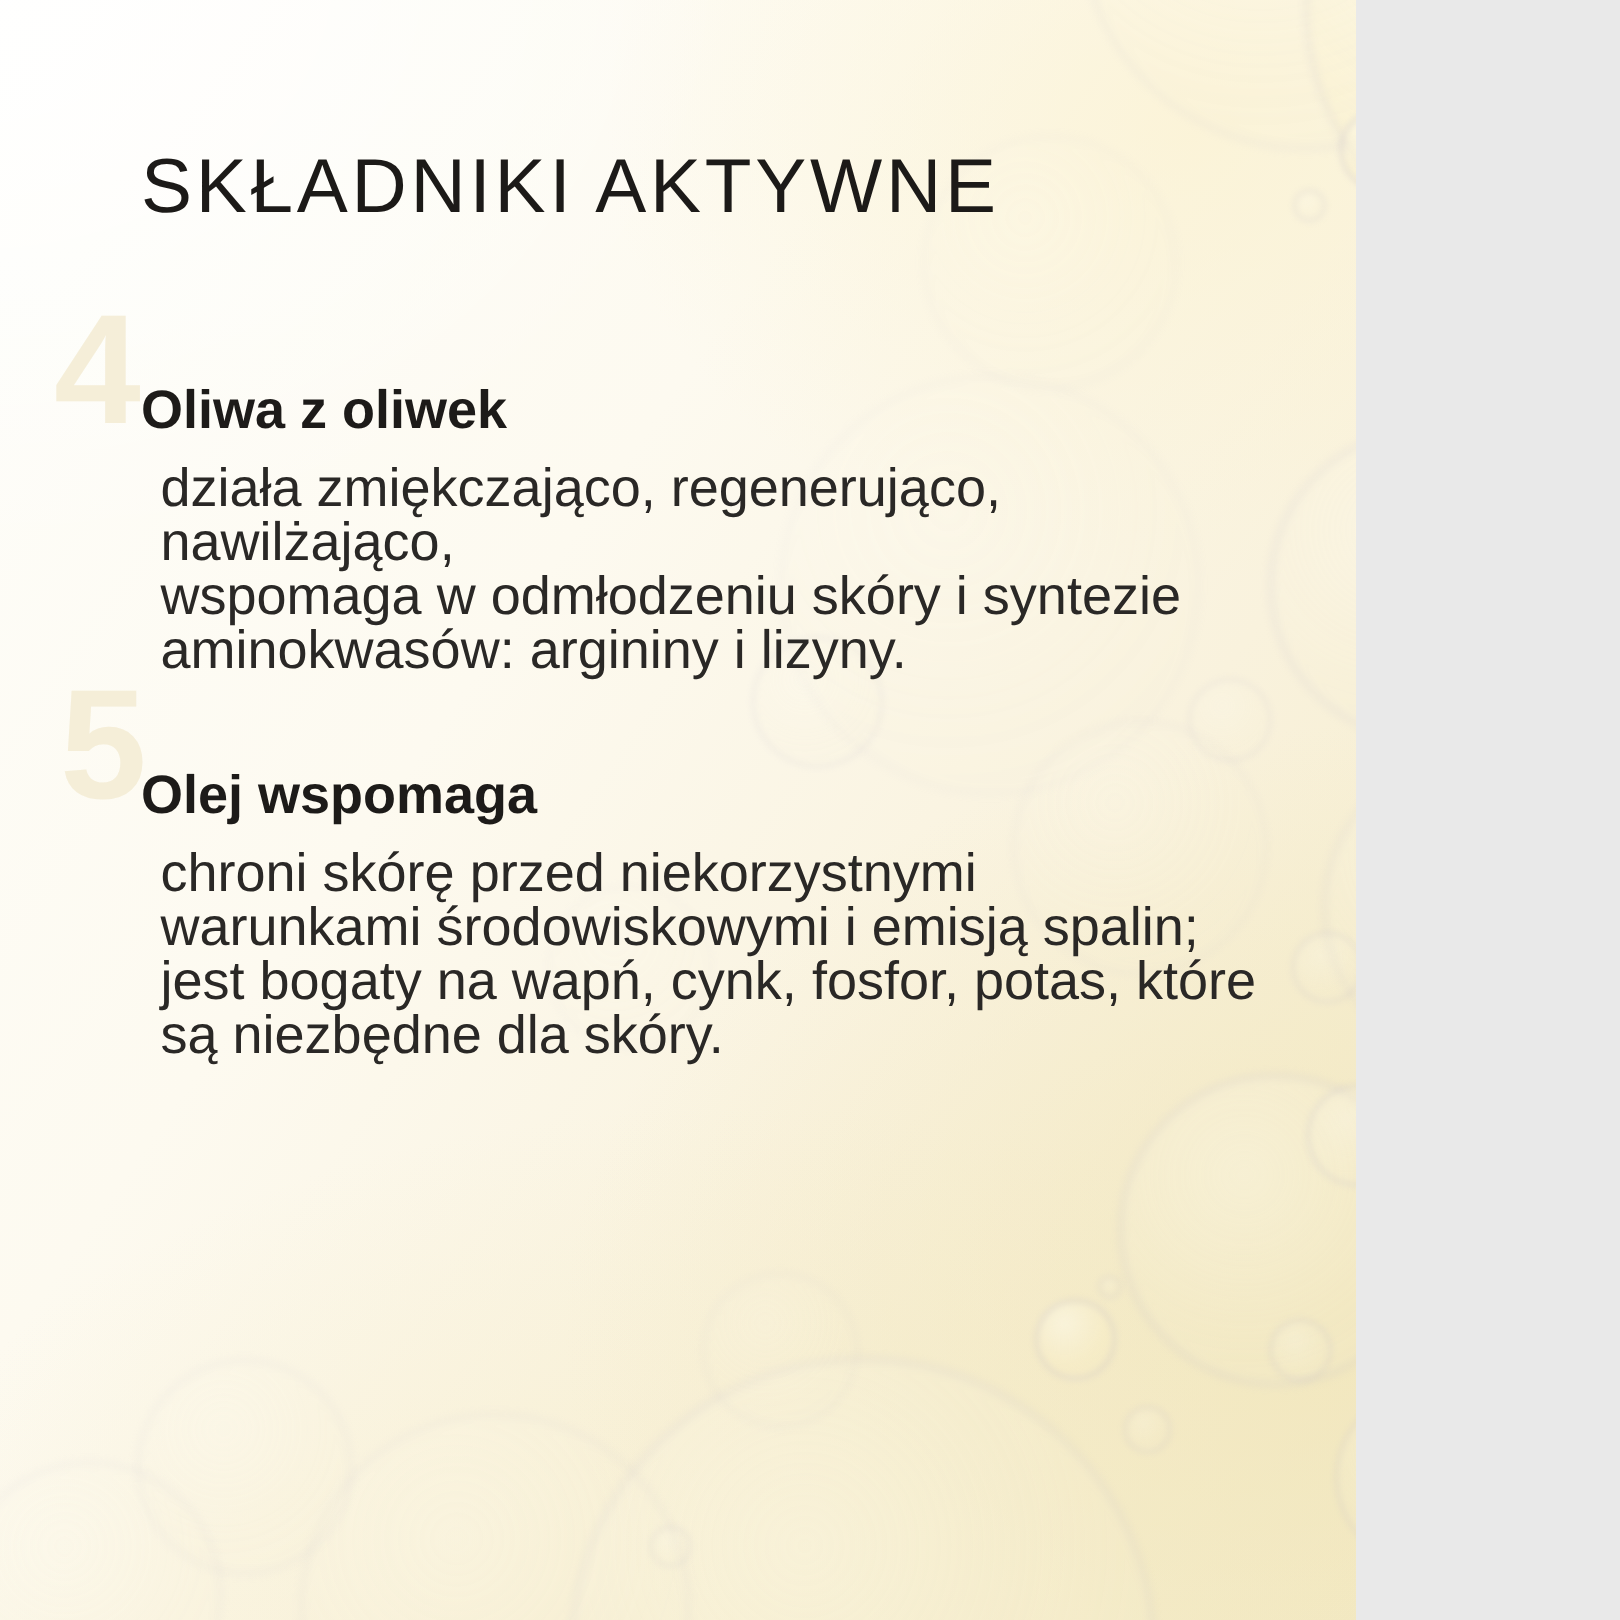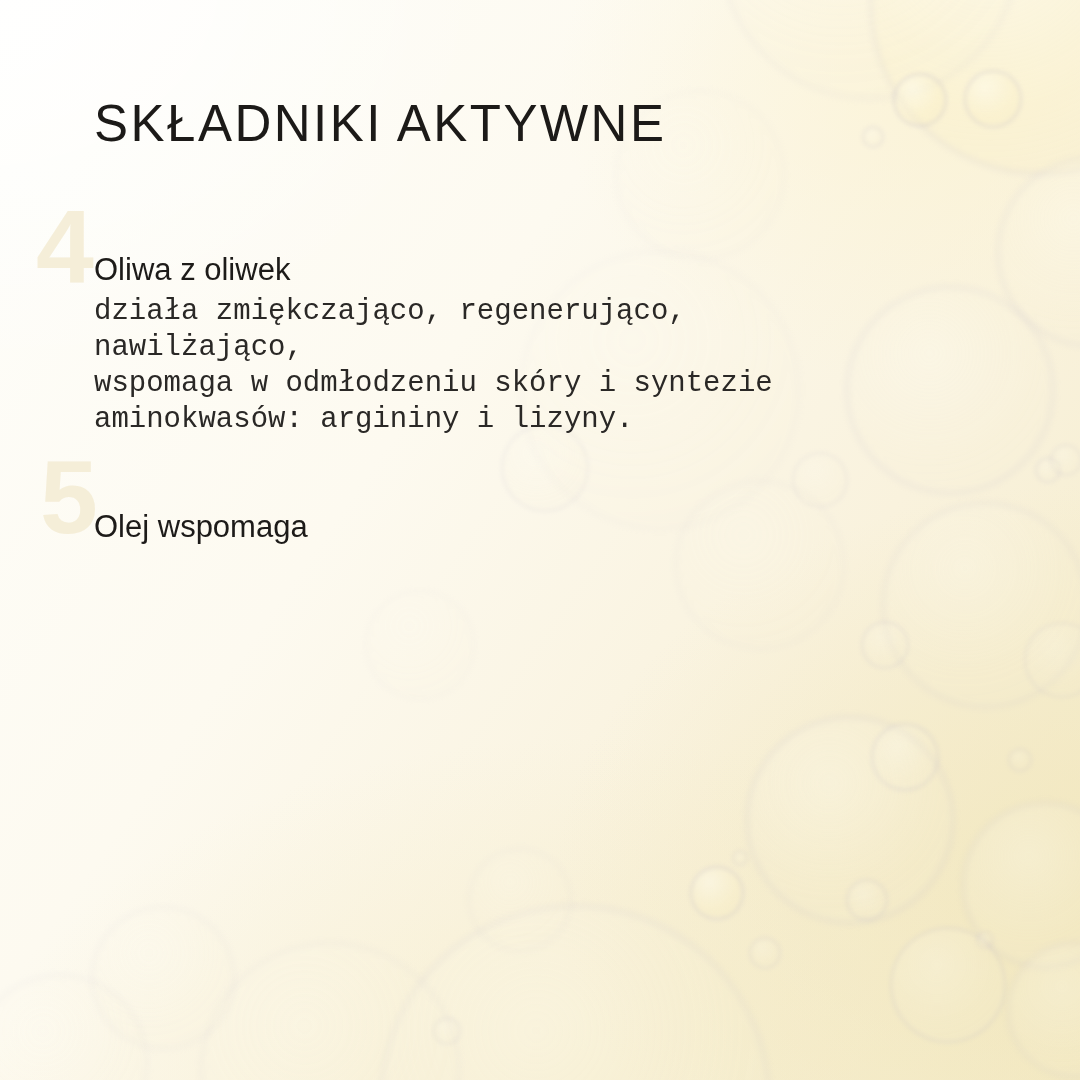--- a/index.html
+++ b/index.html
@@ -1,20 +1,20 @@
 <!DOCTYPE html>
 <html lang="pl"><head>
 <meta charset="utf-8">
 <style>
   html, body { margin: 0; padding: 0; background: #e9e9e9; }
   * { box-sizing: border-box; }
 
   .slide {
     position: relative;
-    width: 1080px;
+    width: 904px;
     height: 1080px;
     overflow: hidden;
     font-family: "Liberation Sans", "DejaVu Sans", sans-serif;
     background:
       radial-gradient(820px 640px at -2% -2%, rgba(255,255,255,0.95), rgba(255,255,255,0) 62%),
       radial-gradient(560px 430px at 88% 8%,  rgba(251,242,208,0.65), rgba(251,242,208,0) 70%),
       radial-gradient(760px 560px at 102% 82%, rgba(240,228,182,0.60), rgba(240,228,182,0) 72%),
       radial-gradient(860px 520px at 55% 102%, rgba(245,236,200,0.55), rgba(245,236,200,0) 70%),
       linear-gradient(125deg, #fefefb 0%, #fdfaf0 38%, #f9f2dd 68%, #f3eac6 100%);
   }
@@ -63,33 +63,32 @@
     color: rgba(243,235,210,0.85);
     user-select: none;
   }
   .ingredient-1 .watermark { left: -58px; top: -57px; }
   .ingredient-2 .watermark { left: -54px; top: -64px; }
 
   .ingredient h2 {
     position: relative;
     z-index: 1;
     margin: 0 0 6px 0;
-    font-size: 31px;
-    font-weight: 400;
+    font-size: 36px;
+    font-weight: 700;
     color: #1d1b19;
   }
   .ingredient p {
     position: relative;
     z-index: 1;
-    margin: 0;
-    font-size: 29px;
+    margin: 13px;
+    font-size: 36px;
     line-height: 36px;
     color: #2a2826;
     white-space: pre-line;
-    font-family: Liberation Mono, monospace;
   }
 </style>
 </head>
 <body>
 
 <div class="slide">
 
   <div class="bubbles" id="bubbles">
       <div class="bubble bright big" style="left: 870px; top: -165px; width: 340px; height: 340px; opacity: 0.5;"></div>
       <div class="bubble big" style="left: 720px; top: -200px; width: 300px; height: 300px; opacity: 0.35;"></div>
@@ -136,16 +135,20 @@
       <div class="watermark">4</div>
       <h2>Oliwa z oliwek</h2>
       <p>działa zmiękczająco, regenerująco, nawilżająco,
 wspomaga w odmłodzeniu skóry i syntezie
 aminokwasów: argininy i lizyny.</p>
     </section>
 
     <section class="ingredient ingredient-2">
       <div class="watermark">5</div>
       <h2>Olej wspomaga</h2>
+      <p>chroni skórę przed niekorzystnymi
+warunkami środowiskowymi i emisją spalin;
+jest bogaty na wapń, cynk, fosfor, potas, które
+są niezbędne dla skóry.</p>
     </section>
 
   </div>
 </div>
 
 </body></html>

